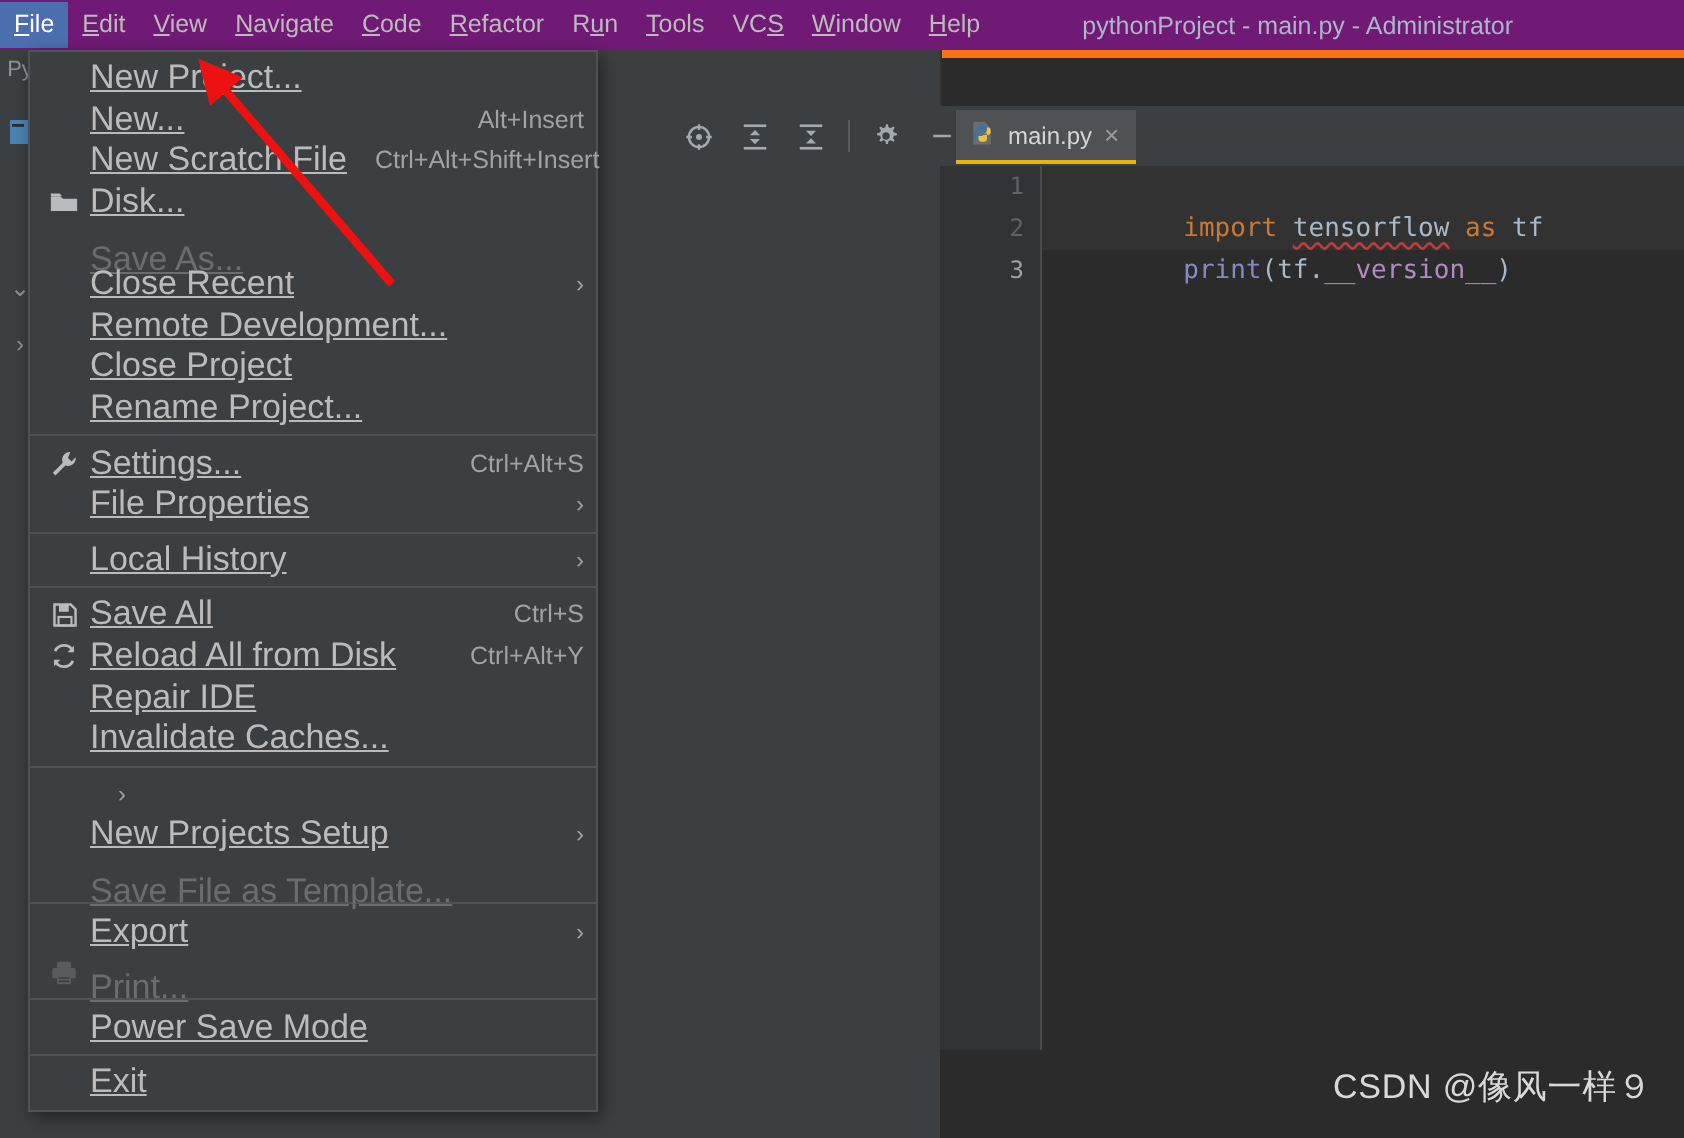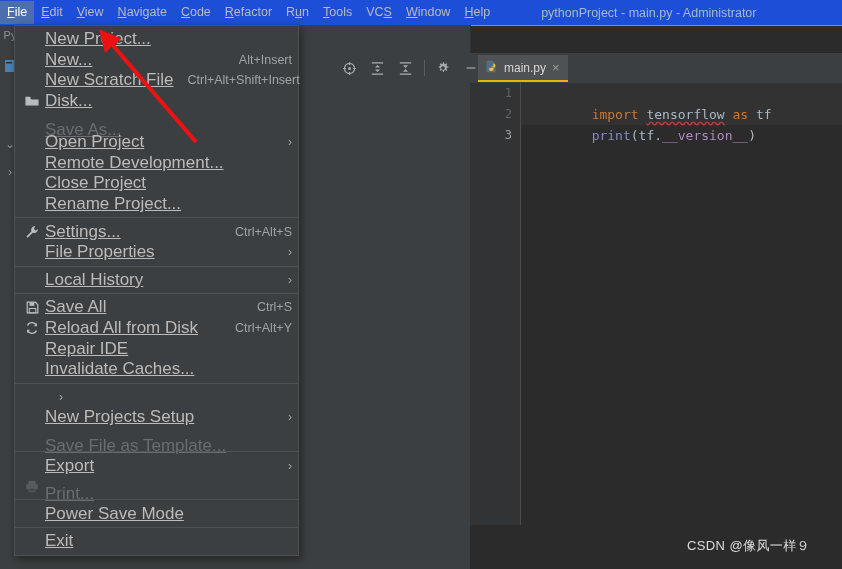--- a/index.html
+++ b/index.html
@@ -23,22 +23,22 @@
     position: absolute;
     inset: 0;
     background: #2b2b2b;
   }
 
   
   #menubar {
     position: absolute;
     left: 0; top: 0;
     width: 842px; height: 25px;
-    background: #1d4ed8;
-    border-bottom: 1px solid #f97316;
+    background: #701a75;
+    border-bottom: 4px solid #f97316;
     display: flex;
     align-items: center;
   }
   .mb-item {
     padding: 3px 7px 4px 7px;
     margin: 0 0px;
     color: #bbbbbb;
     font-size: 12.5px;
     line-height: 16px;
     white-space: nowrap;
@@ -263,23 +263,23 @@
   #arrow-svg {
     position: absolute;
     left: 0; top: 0;
     width: 842px; height: 569px;
     pointer-events: none;
   }
 
   
   #watermark {
     position: absolute;
-    right: 32px; bottom: 14px;
+    right: 16px; bottom: 14px;
     color: #e8e8e8;
-    font-size: 13px;
+    font-size: 17px;
     font-family: "Liberation Sans", sans-serif;
     opacity: 0.92;
     letter-spacing: 0.4px;
   }
 
   
   #bottom-band {
     position: absolute;
     left: 470px; bottom: 0;
     width: 372px; height: 44px;
@@ -425,21 +425,21 @@
           </svg>
         </span>
         <span class="mi-label">Disk...</span>
       </div>
       <div class="mi disabled">
         <span class="mi-icon"></span>
         <span class="mi-label">Save As...</span>
       </div>
       <div class="mi">
         <span class="mi-icon"></span>
-        <span class="mi-label">Open Project</span>
+        <span class="mi-label">Close Recent</span>
         <span class="mi-arrow">›</span>
       </div>
       <div class="mi">
         <span class="mi-icon"></span>
         <span class="mi-label">Remote Development...</span>
       </div>
       <div class="mi">
         <span class="mi-icon"></span>
         <span class="mi-label">Close Project</span>
       </div>

